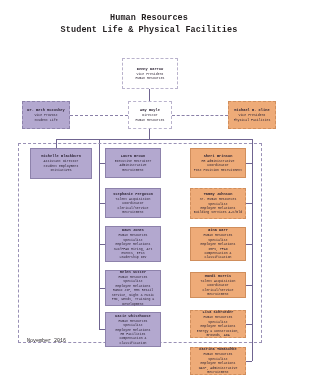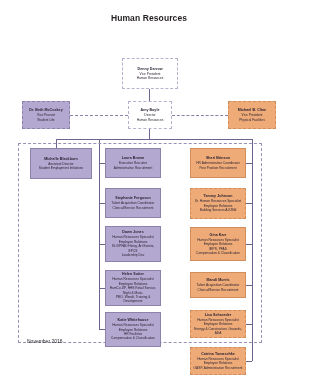--- a/index.html
+++ b/index.html
@@ -3,21 +3,21 @@
 <meta charset="utf-8">
 <style>
   * { box-sizing: border-box; margin: 0; padding: 0; }
   body {
     width: 298px; height: 386px;
     background: #ffffff;
     font-family: "Liberation Sans", sans-serif;
     position: relative;
     overflow: hidden;
   }
-  #page { position: relative; width: 298px; height: 386px; }
+  #page { position: relative; width: 298px; height: 386px; font-family: Liberation Mono, monospace; }
 
   .title-block { position: absolute; left: 0; top: 12px; width: 298px; text-align: center; }
   .title-line1 { font-size: 8.5px; font-weight: bold; color: #231f20; letter-spacing: .1px; line-height: 12px; }
   .title-line2 { font-size: 8.5px; font-weight: bold; color: #231f20; letter-spacing: .1px; line-height: 13px; }
 
   .node { position: absolute; border: 1px solid #7d6fa8; display: flex; flex-direction: column;
           align-items: center; justify-content: center; text-align: center; padding: 2px 2px; }
   .node .nm { font-size: 3.6px; font-weight: bold; color: #2b2233; line-height: 5px; letter-spacing: .05px; }
   .node .ln { font-size: 3.2px; color: #2b2233; line-height: 4.4px; letter-spacing: .02px; }
 
@@ -35,20 +35,21 @@
 
   .date-label { position: absolute; left: 27px; top: 338px; font-size: 5px; color: #231f20; font-weight: normal; }
 </style>
 </head>
 <body>
 
 <div id="page">
 
   <div class="title-block">
     <div class="title-line1">Human Resources</div>
+    <div class="title-line2">Student Life &amp; Physical Facilities</div>
   </div>
 
   <div class="node white dashed" style="left:122px; top:58px; width:56px; height:31px;">
     <div class="nm">Denny Darrow</div>
     <div class="ln">Vice President</div>
     <div class="ln">Human Resources</div>
   </div>
 
   <div class="conn v" style="left:149px; top:89px; height:12px;"></div>
 

